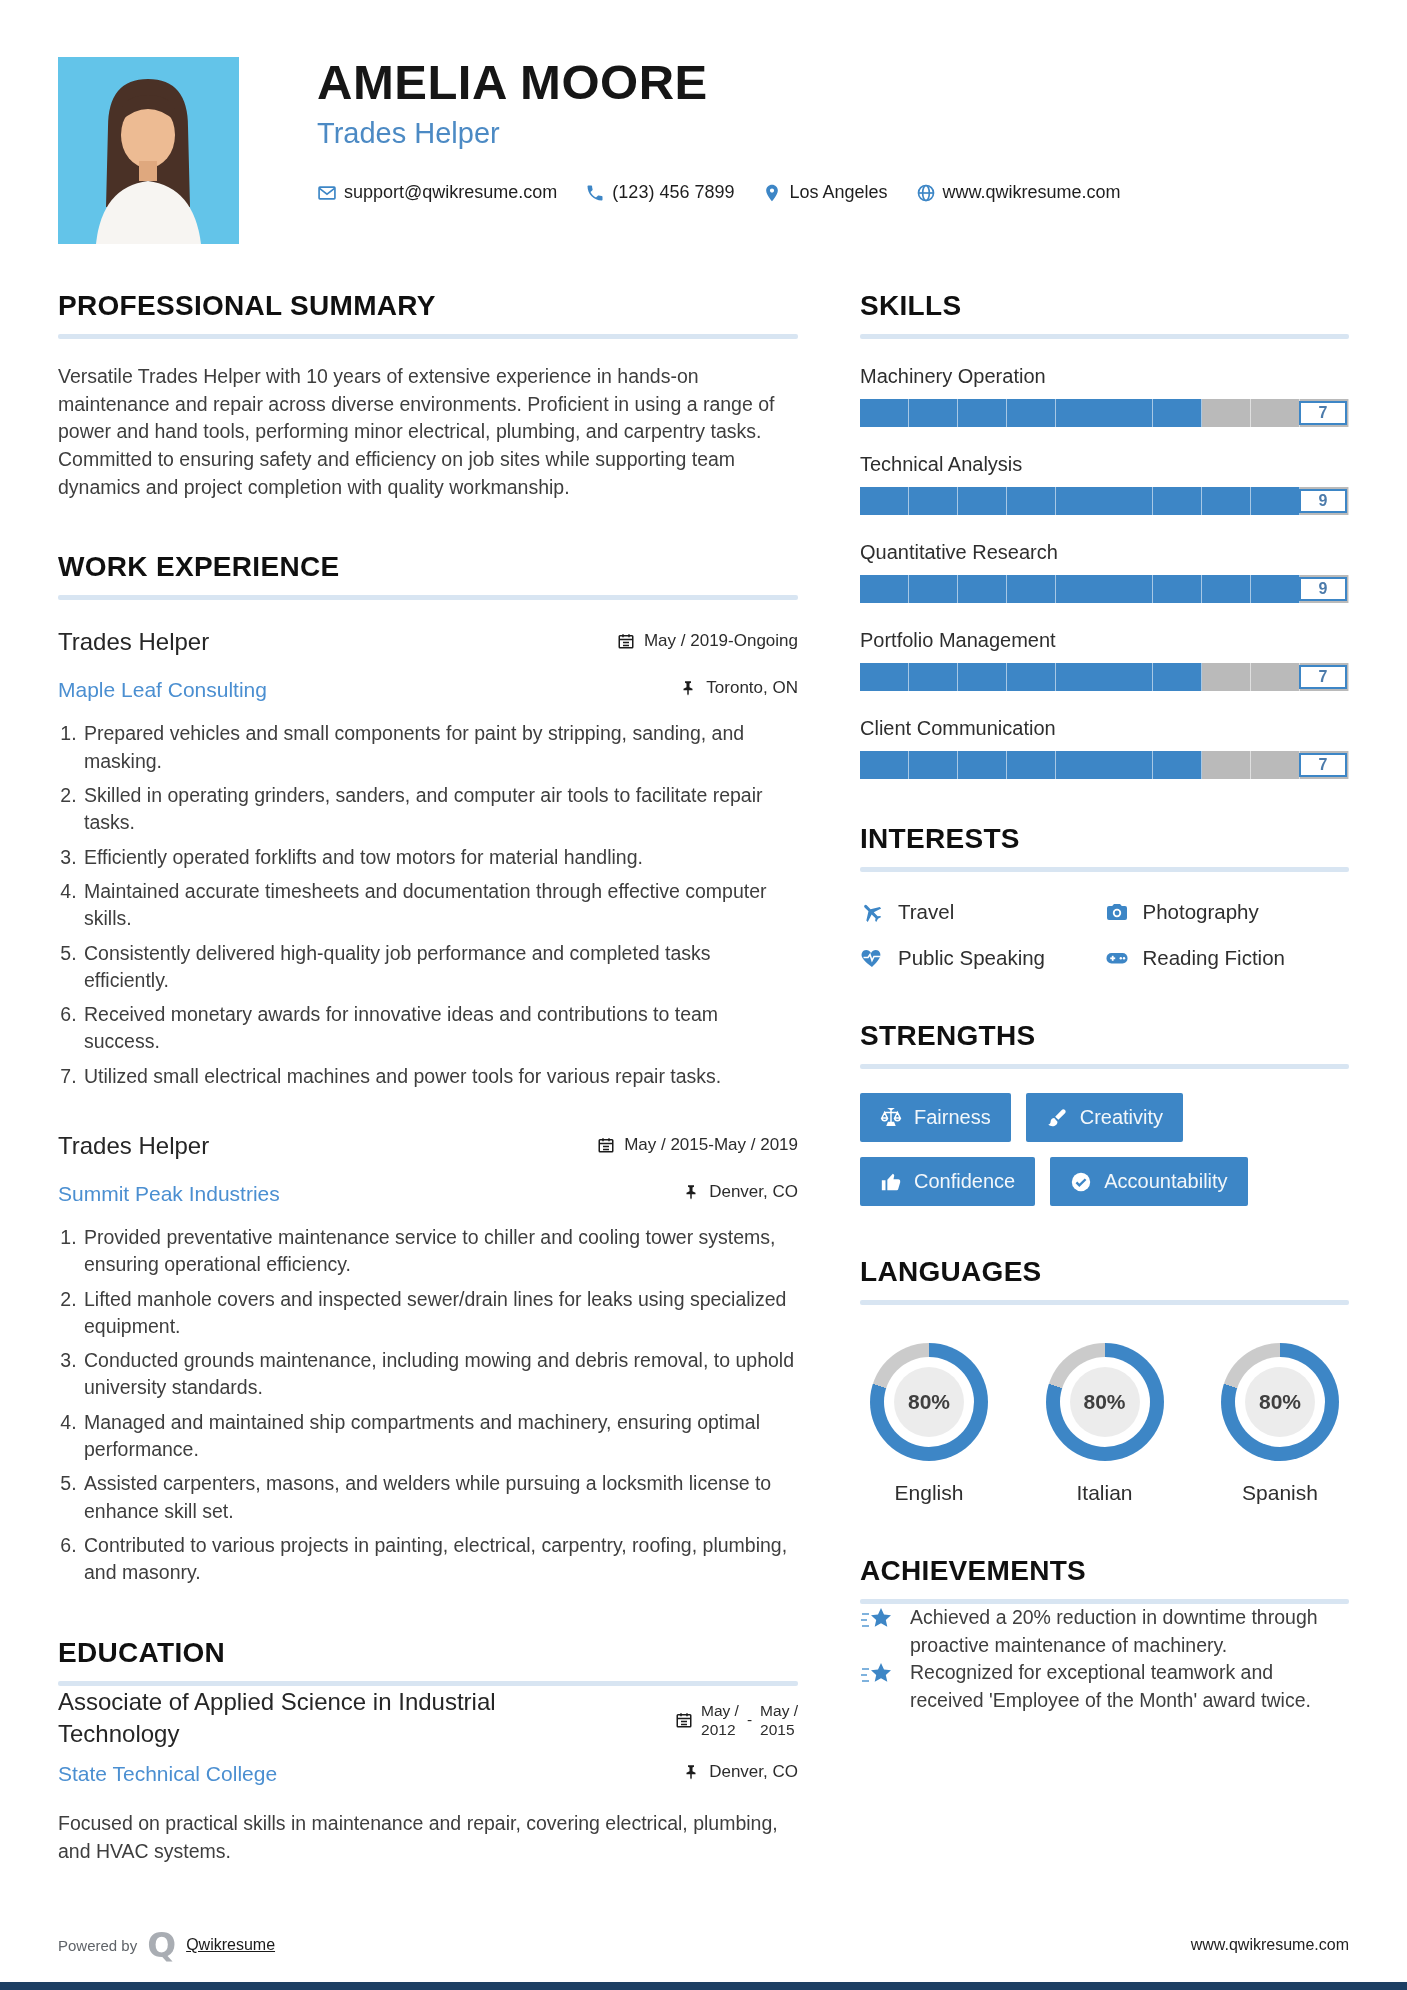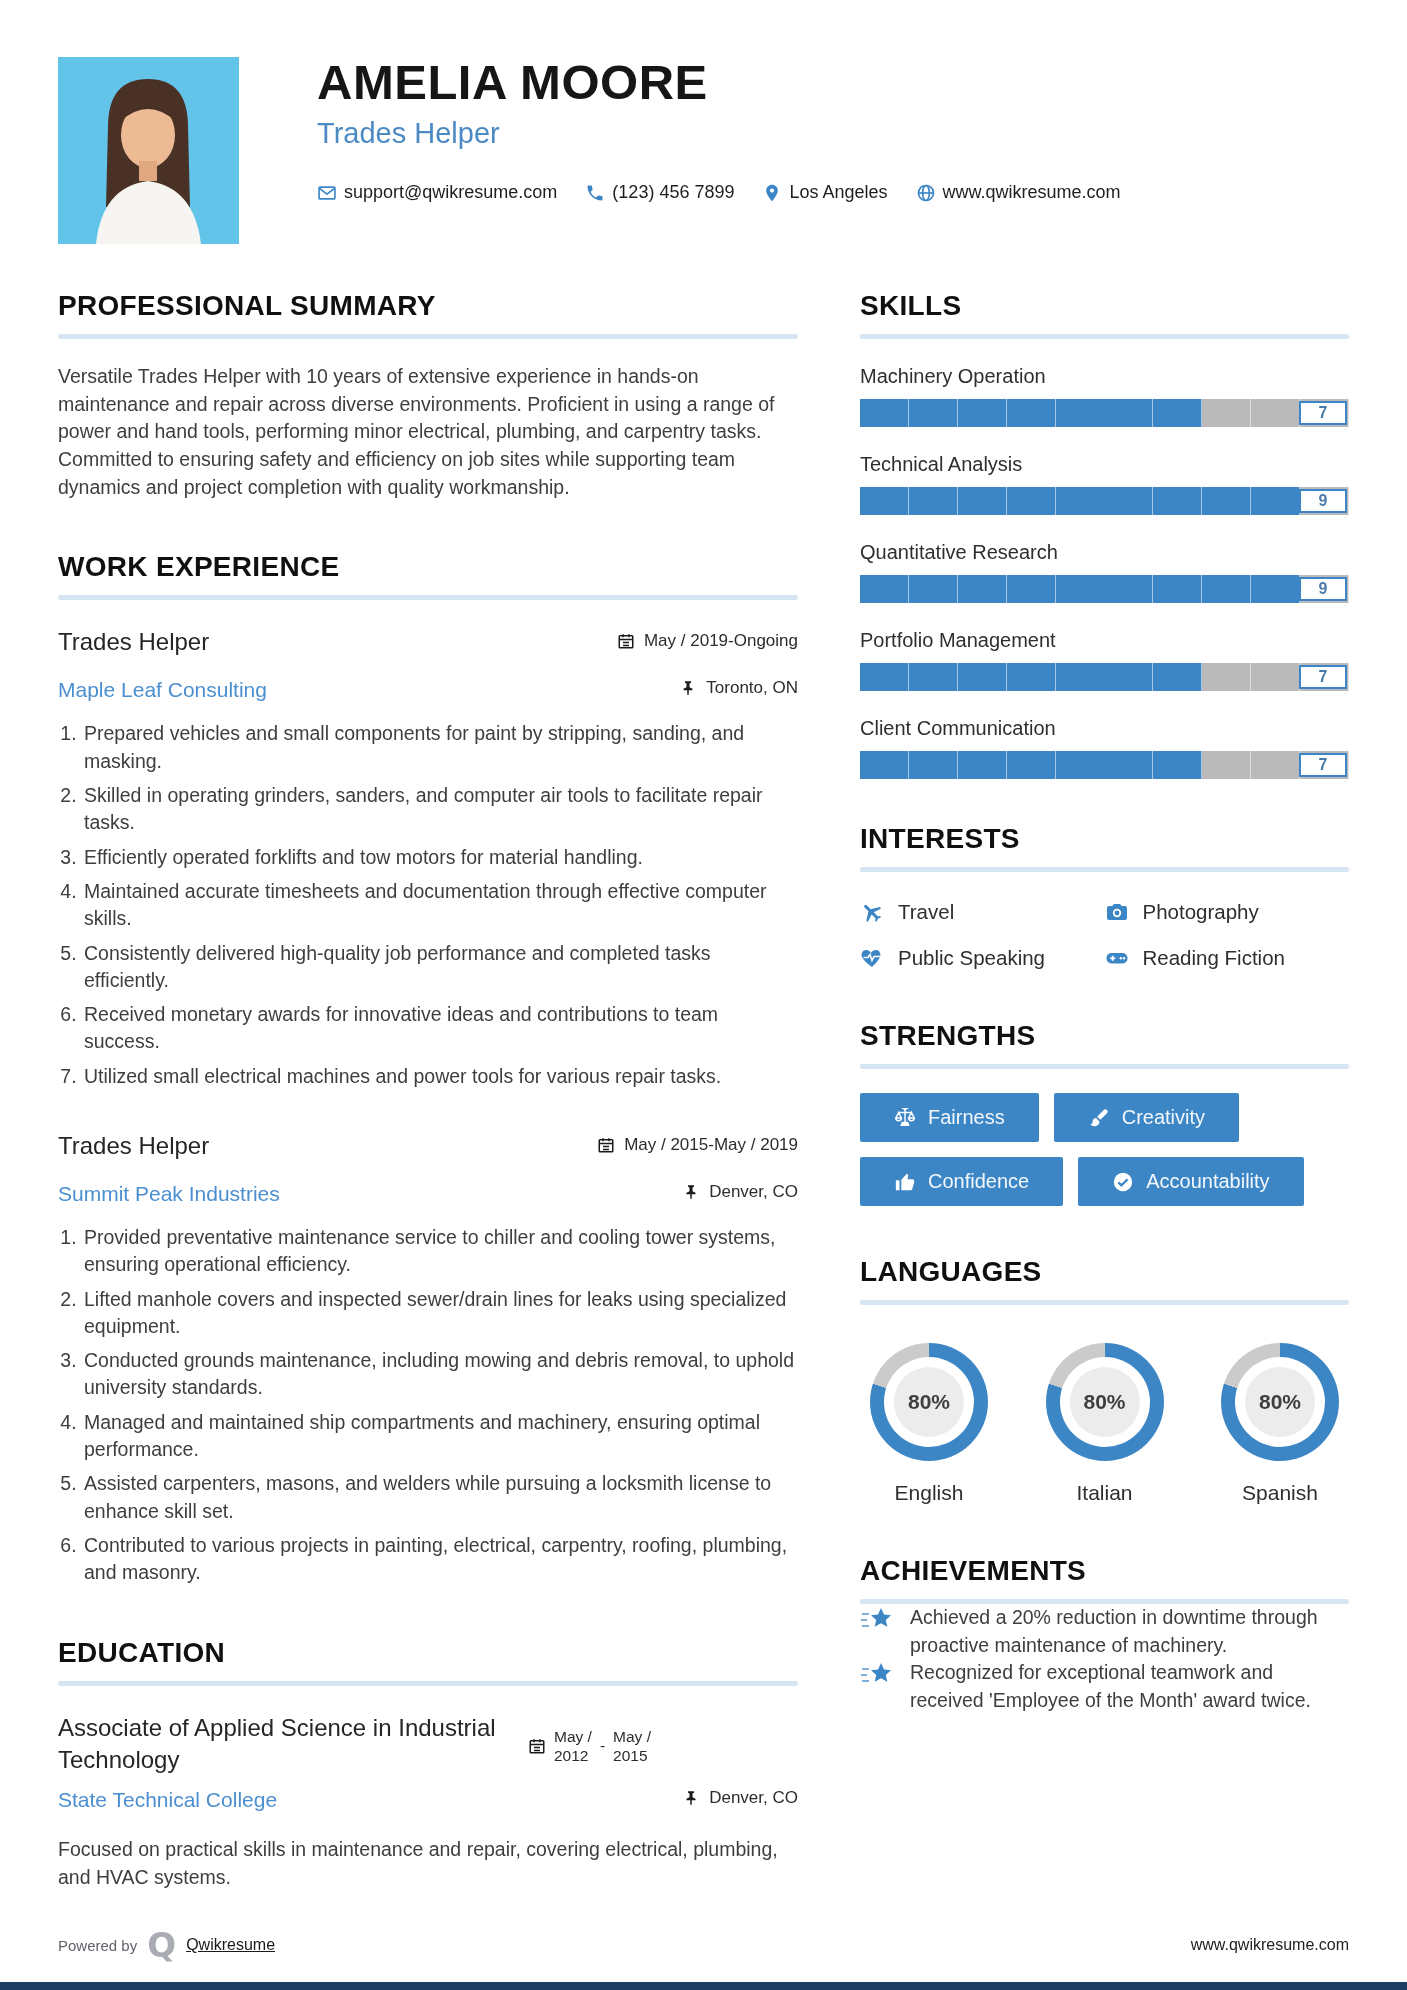--- a/index.html
+++ b/index.html
@@ -36,21 +36,21 @@
   .job + .job { margin-top:42px; }
   .job-head, .job-sub { display:flex; justify-content:space-between; align-items:baseline; }
   .job-name { font-size:24px; color:#262626; }
   .job-company { font-size:21px; color:#4b8fd1; margin-top:22px; }
   .meta { display:flex; align-items:center; gap:9px; font-size:17px; color:#2c2c2c; white-space:nowrap; }
   .m-icon { width:18px; height:18px; color:#1b1b1b; flex:0 0 auto; }
   ol.bullets { margin:18px 0 0 0; padding-left:24px; font-size:19.5px; line-height:1.4; color:#3e3e3e; }
   ol.bullets li { margin-bottom:7px; padding-left:2px; }
 
   
-  .edu-head { display:flex; margin-top:26px; }
+  .edu-head { display:flex; justify-content:space-between; }
   .edu-degree { font-size:24px; color:#262626; line-height:1.35; width:470px; }
   .edu-dates { display:flex; align-items:center; gap:8px; font-size:15.5px; color:#2c2c2c; margin-top:4px; }
   .d2 { display:flex; flex-direction:column; line-height:1.25; }
   .edu-sub { display:flex; justify-content:space-between; align-items:baseline; margin-top:12px; }
   .edu-school { font-size:21px; color:#4b8fd1; }
 
   
   .skill { margin-top:26px; }
   .skill-name { font-size:20px; color:#2e2e2e; }
   .bar { position:relative; height:28px; background:#bababa; margin-top:11px; }
@@ -62,21 +62,21 @@
     display:flex; align-items:center; justify-content:center; z-index:2; }
 
   
   .int-grid { display:grid; grid-template-columns:1fr 1fr; row-gap:22px; margin-top:28px; }
   .int-item { display:flex; align-items:center; gap:14px; font-size:20.5px; color:#2e2e2e; }
   .int-icon { width:24px; height:24px; color:#3d86c6; flex:0 0 auto; }
 
   
   .str-wrap { display:flex; flex-wrap:wrap; gap:15px; margin-top:24px; }
   .str-badge { display:inline-flex; align-items:center; gap:12px; background:#3d86c6; color:#f2f7fb;
-    font-size:20px; padding:13px 34px; border-radius:2px; }
+    font-size:20px; padding:13px 20px; border-radius:2px; }
   .str-icon { width:22px; height:22px; color:#fff; flex:0 0 auto; }
 
   
   .lang-row { display:flex; justify-content:space-between; margin-top:38px; padding:0 4px; }
   .lang { display:flex; flex-direction:column; align-items:center; width:130px; }
   .donut { position:relative; width:118px; height:118px; border-radius:50%; }
   .donut-hole { position:absolute; inset:14px; background:#fff; border-radius:50%; }
   .donut-core { position:absolute; inset:24px; background:#ececec; border-radius:50%;
     display:flex; align-items:center; justify-content:center; }
   .donut-core span { font-size:21px; font-weight:bold; color:#3f3f3f; }

